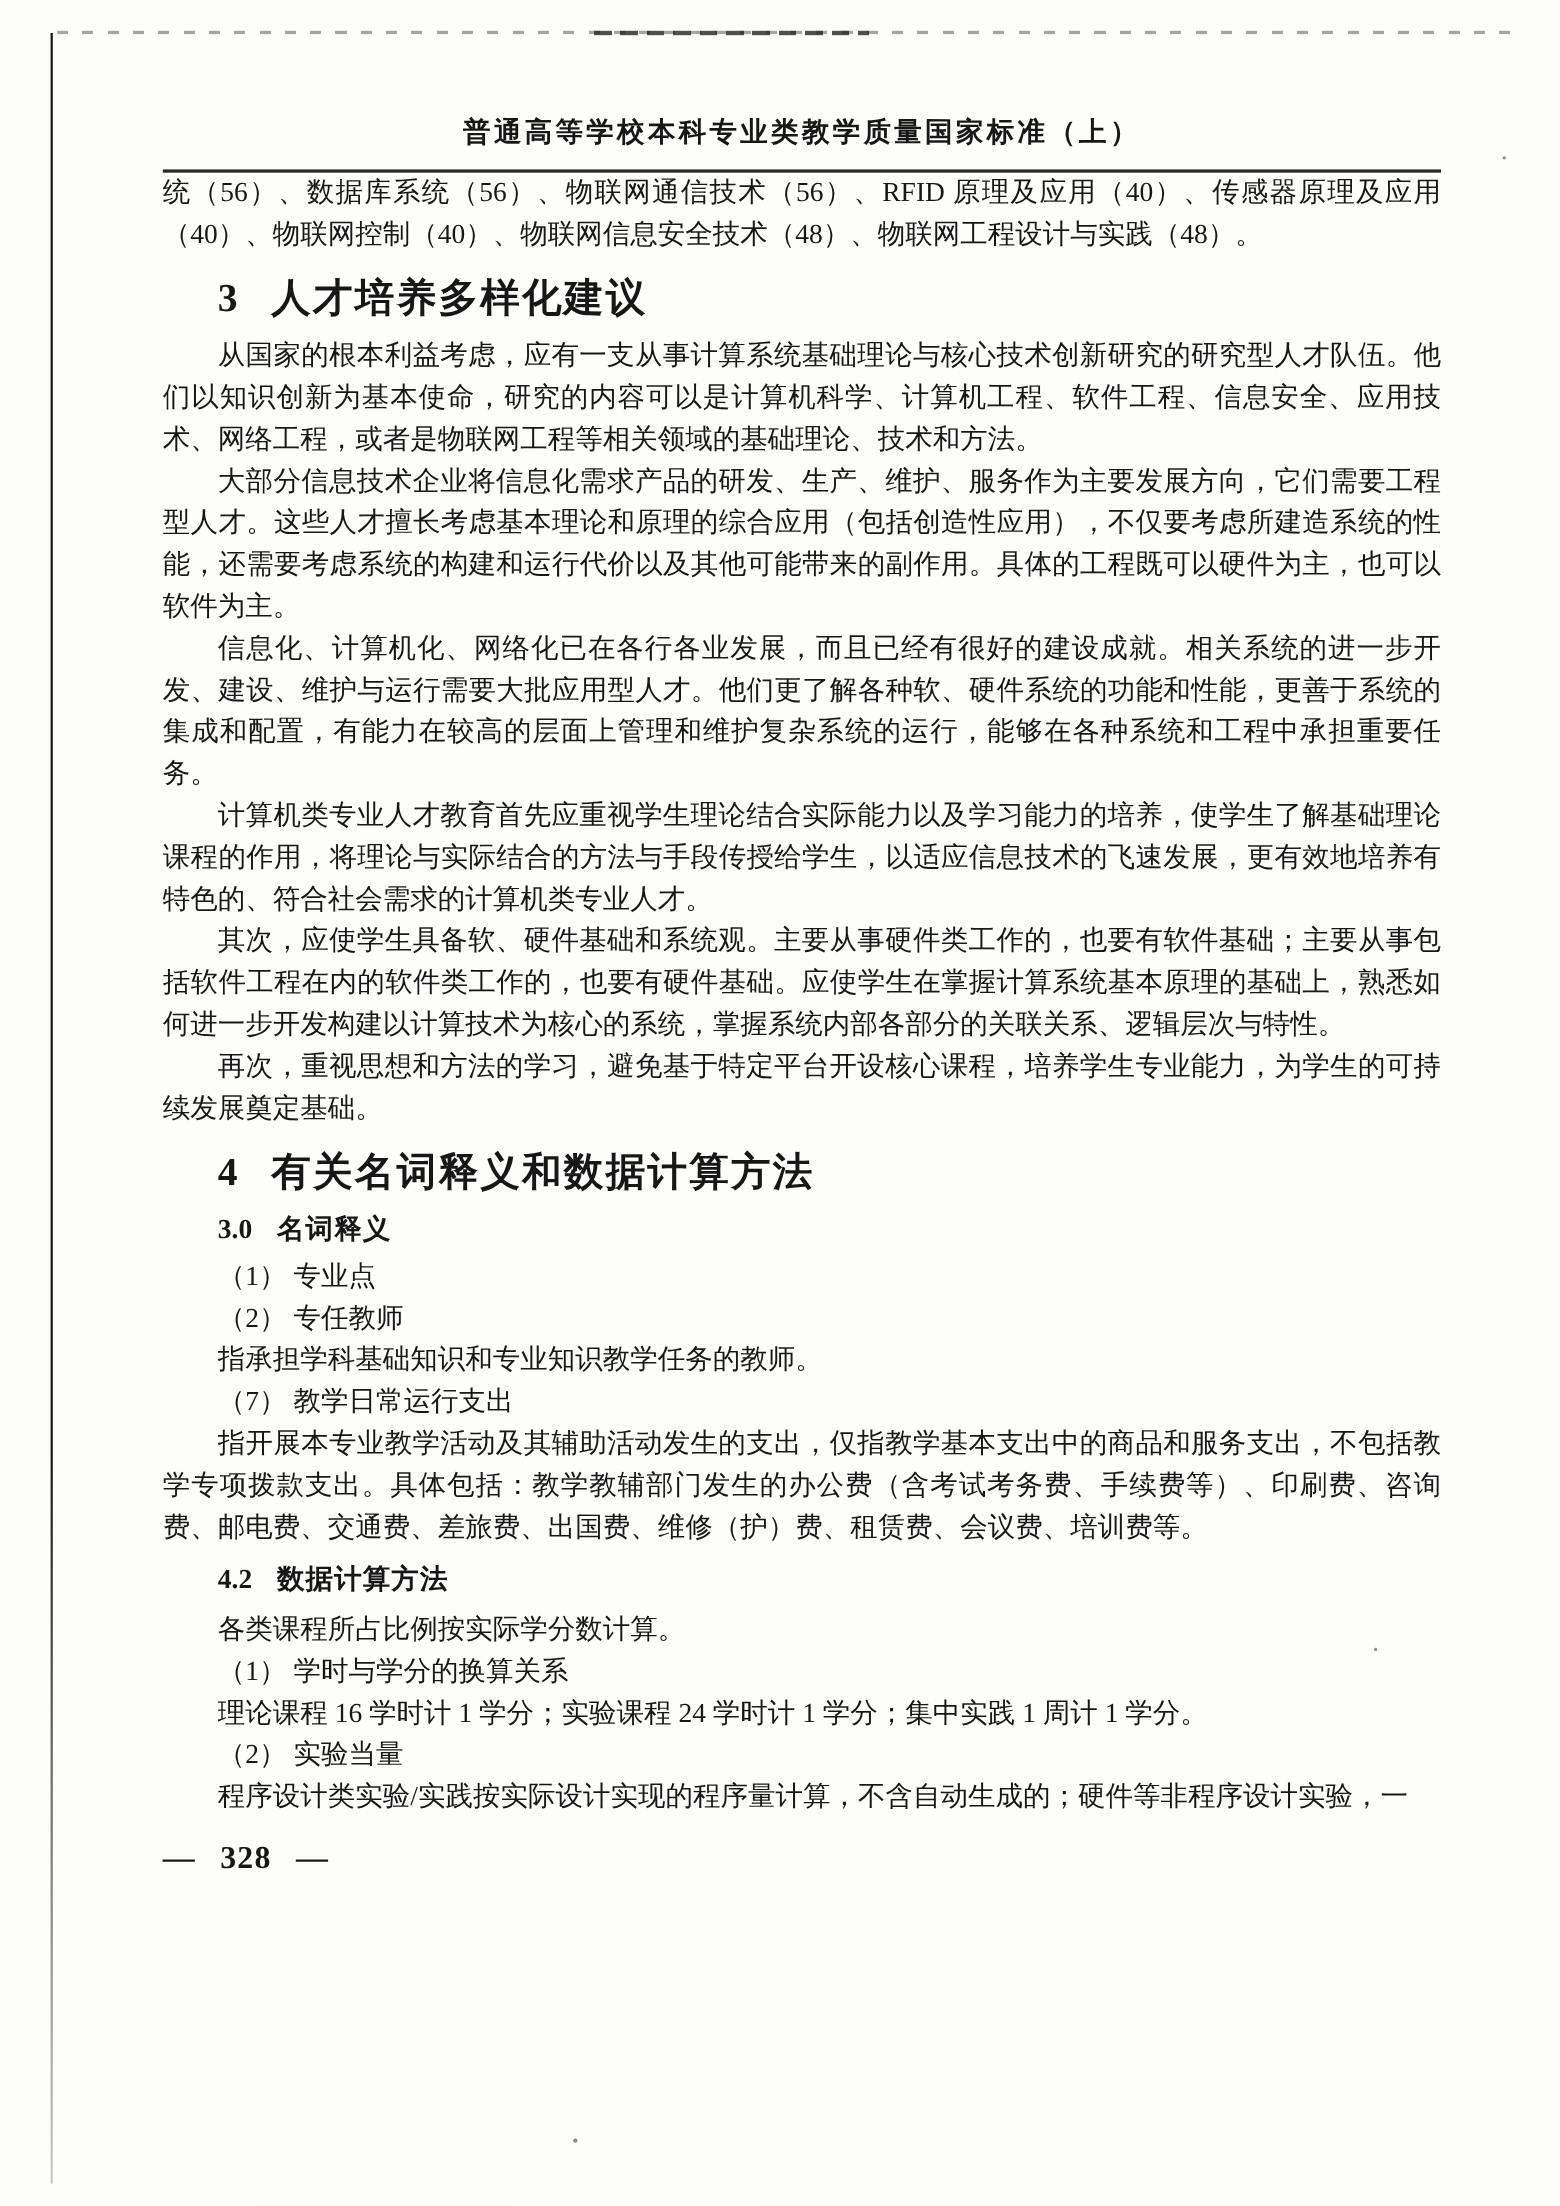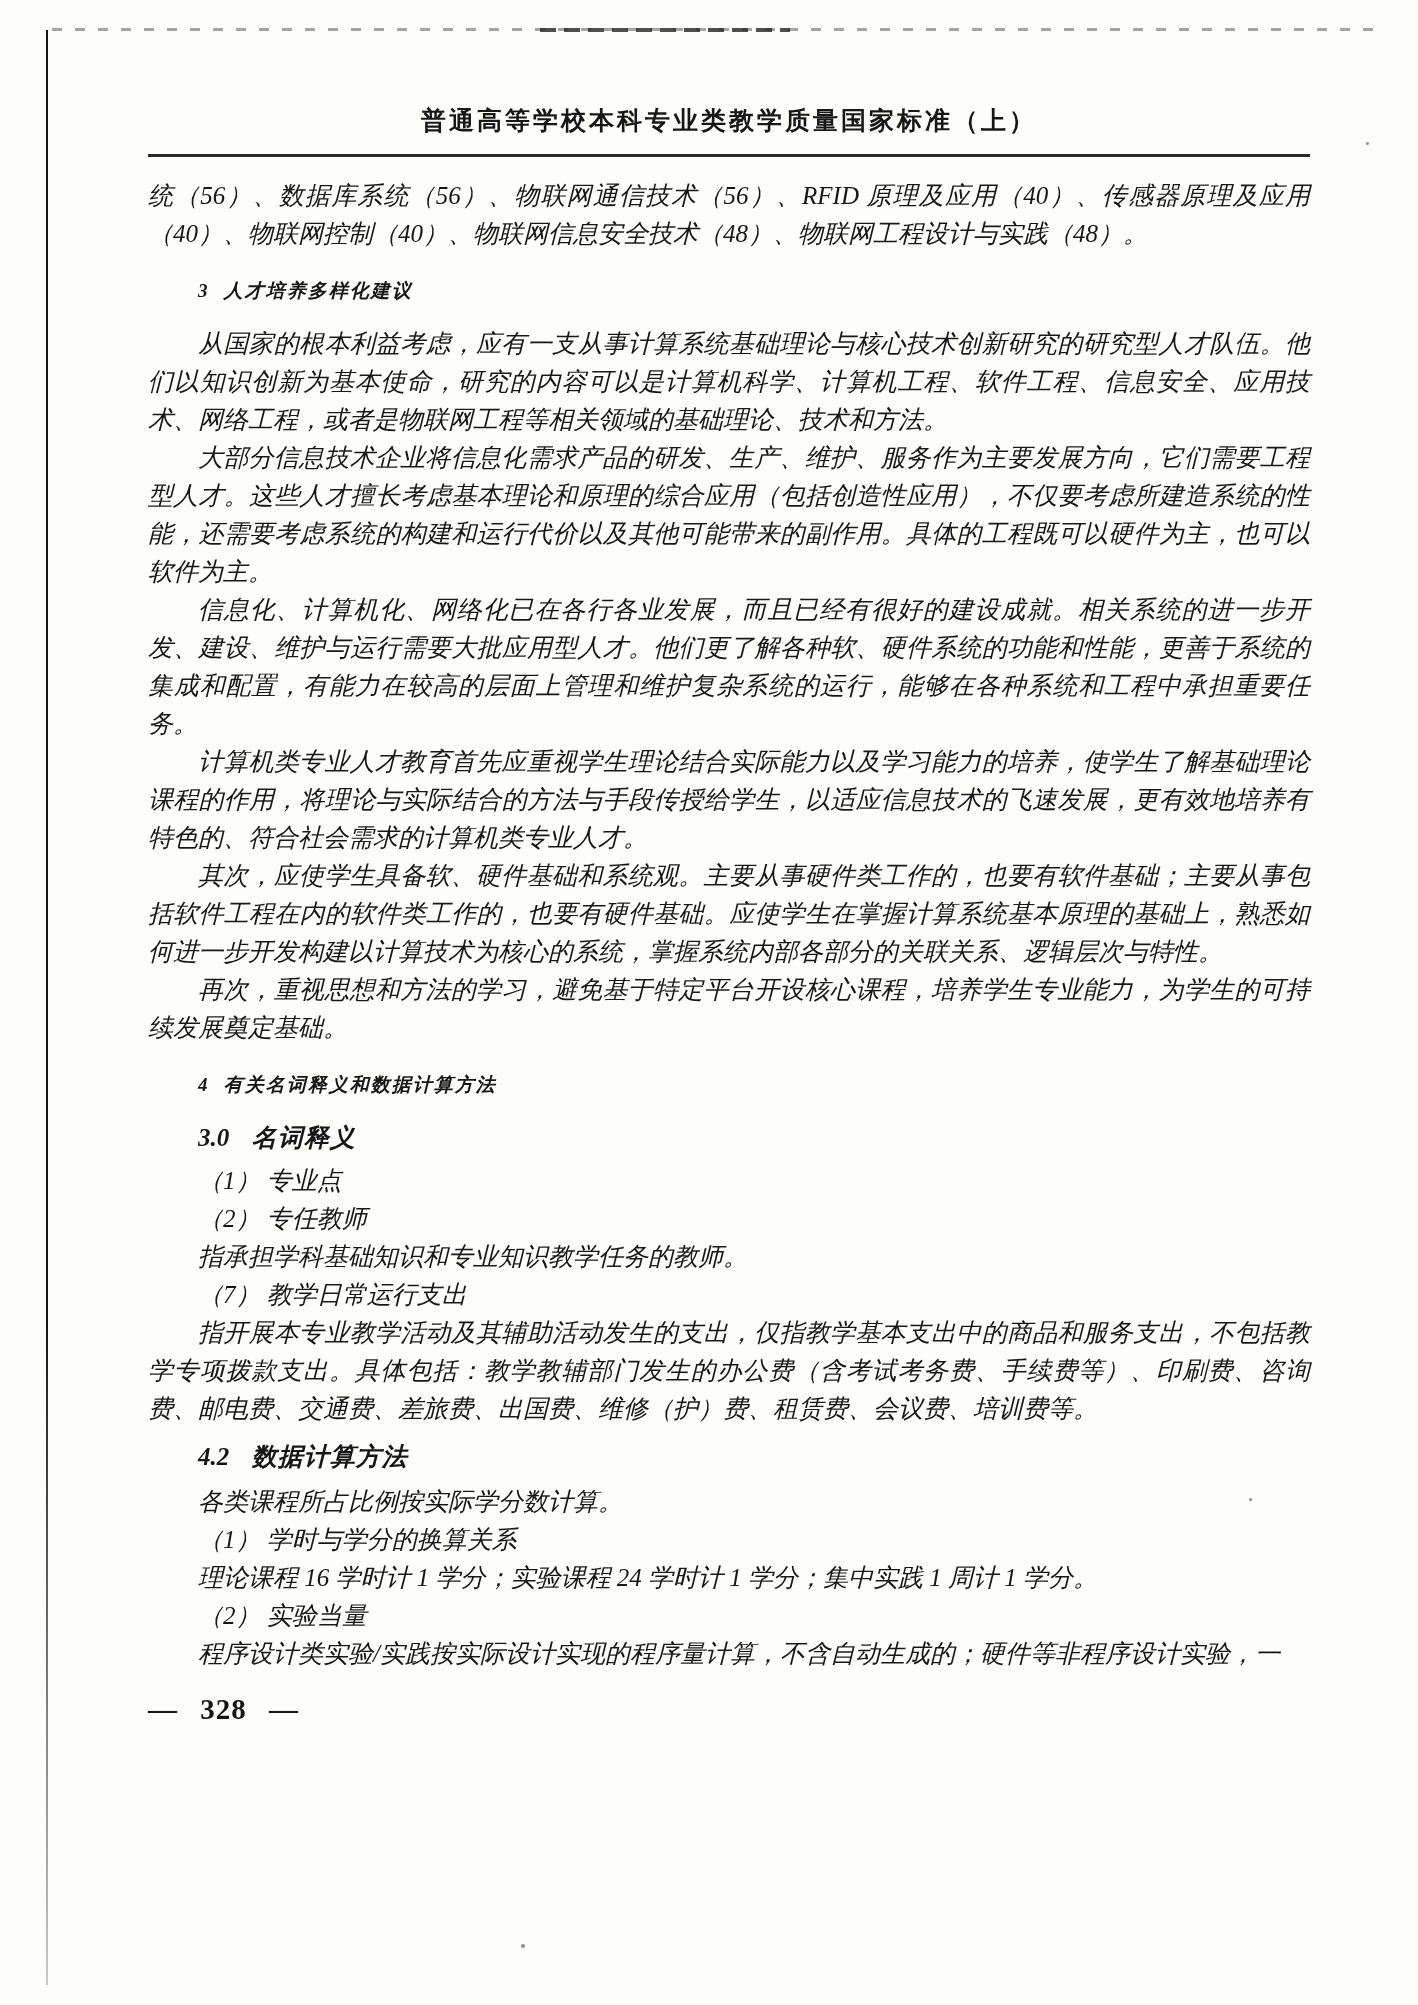--- a/index.html
+++ b/index.html
@@ -26,33 +26,31 @@
   }
   .header-rule {
     margin-top: 16px;
     border: none;
     border-bottom: 3px solid #2b2b2b;
     height: 0;
   }
 
   
   .doc-main {
-    padding-top: 20px;
     font-size: 25px;
     line-height: 38px;
     text-align: justify;
-    font-style: italic;
   }
   .doc-main p { text-indent: 2em; }
   .doc-main p.no-indent { text-indent: 0; }
 
   h2.section-heading {
     font-family: "Liberation Sans", sans-serif;
     font-weight: bold;
-    font-size: 19px;
+    font-size: 36px;
     line-height: 36px;
     letter-spacing: 2px;
     padding-left: 50px;
     margin: 20px 0 16px 0;
     text-align: left;
   }
   h2.section-heading .num {
     font-family: "Liberation Serif", serif;
     margin-right: 0.85em;
     letter-spacing: 0;

